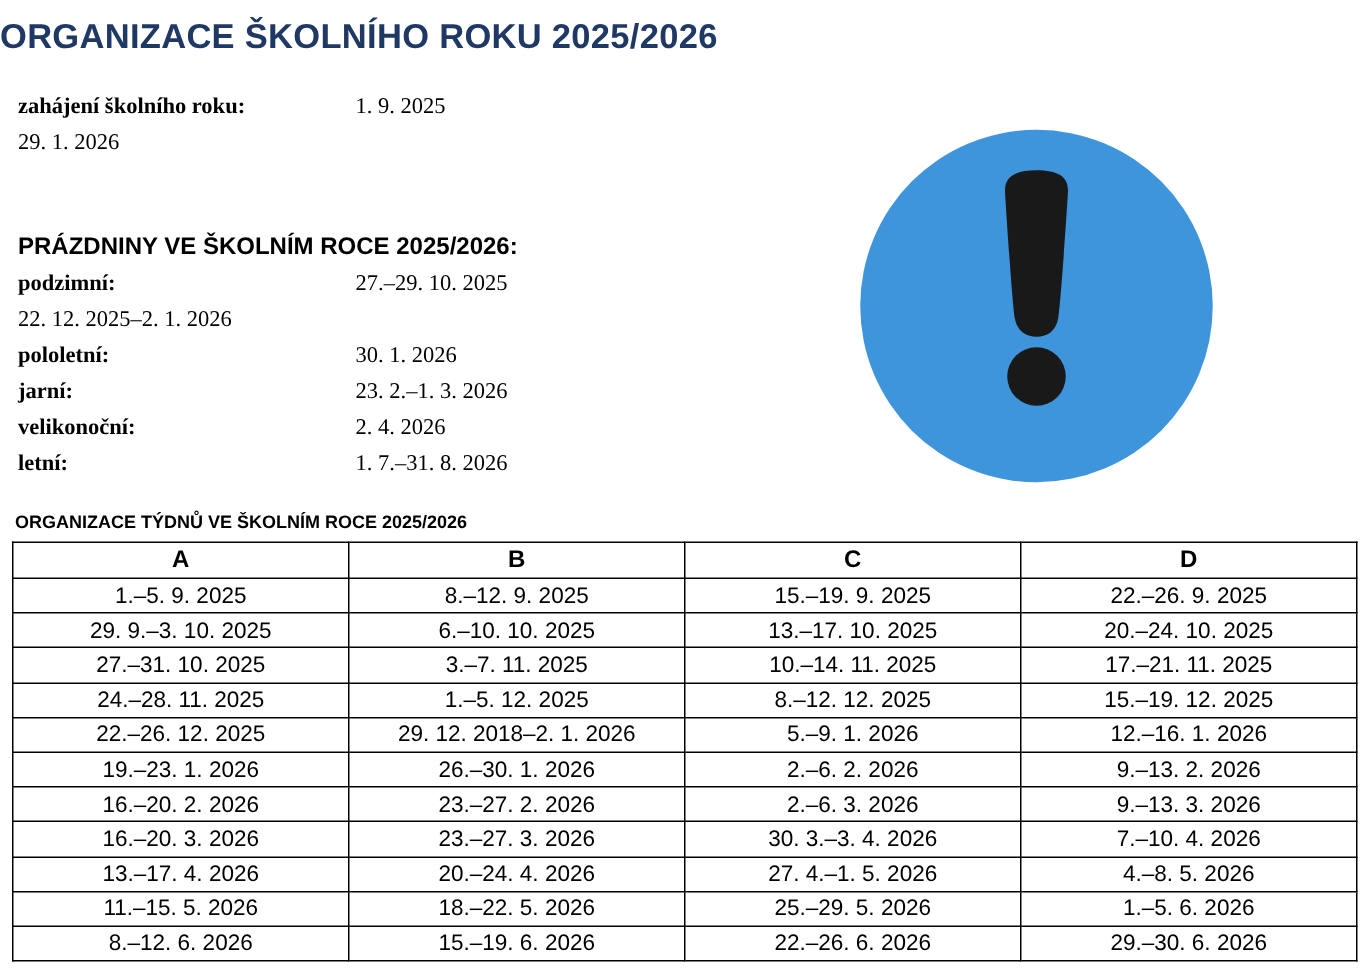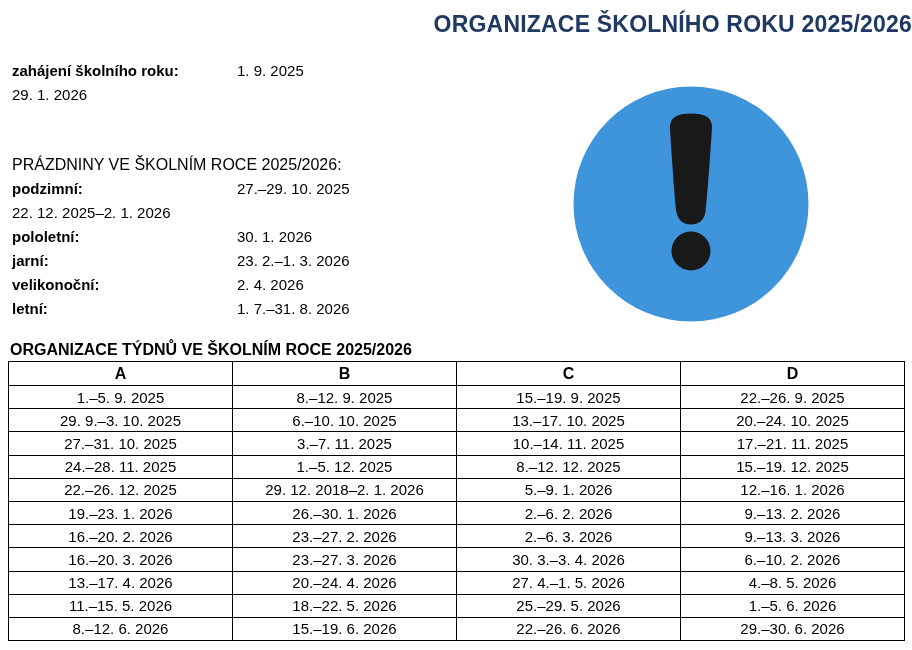--- a/index.html
+++ b/index.html
@@ -14,62 +14,63 @@
     background: #ffffff;
     font-family: "Liberation Sans", sans-serif;
     color: #000000;
     overflow: hidden;
   }
   .page-title {
     position: absolute;
     top: 11px;
     left: 0;
     width: 100%;
-    text-align: right;
+    text-align: left;
     font-size: 23px;
     font-weight: bold;
     color: #1f3864;
     letter-spacing: 0.2px;
   }
   .info-block {
     position: absolute;
     left: 12px;
     font-size: 15px;
     line-height: 24px;
   }
   #key-dates { top: 59px; }
   #holidays  { top: 153px; }
   .section-heading {
     font-size: 16px;
-    font-weight: normal;
+    font-weight: bold;
     line-height: 24px;
     white-space: nowrap;
   }
   .info-row {
     display: grid;
     grid-template-columns: 225px auto;
     line-height: 24px;
     white-space: nowrap;
+    font-family: Liberation Serif, serif;
   }
   .info-row .lbl { font-weight: bold; }
   .info-row .val { font-weight: normal; }
 
   .alert-icon {
     position: absolute;
     left: 573px;
     top: 86px;
     width: 236px;
     height: 236px;
   }
 
   .weeks-title {
     position: absolute;
     left: 10px;
     top: 341px;
-    font-size: 16px;
+    font-size: 12px;
     font-weight: bold;
     white-space: nowrap;
   }
   table.weeks {
     position: absolute;
     left: 8px;
     top: 361px;
     width: 897px;
     border-collapse: collapse;
     table-layout: fixed;
@@ -199,21 +200,21 @@
         <tr>
           <td>16.–20. 2. 2026</td>
           <td>23.–27. 2. 2026</td>
           <td>2.–6. 3. 2026</td>
           <td>9.–13. 3. 2026</td>
         </tr>
         <tr>
           <td>16.–20. 3. 2026</td>
           <td>23.–27. 3. 2026</td>
           <td>30. 3.–3. 4. 2026</td>
-          <td>6.–10. 2. 2026</td>
+          <td>7.–10. 4. 2026</td>
         </tr>
         <tr>
           <td>13.–17. 4. 2026</td>
           <td>20.–24. 4. 2026</td>
           <td>27. 4.–1. 5. 2026</td>
           <td>4.–8. 5. 2026</td>
         </tr>
         <tr>
           <td>11.–15. 5. 2026</td>
           <td>18.–22. 5. 2026</td>

